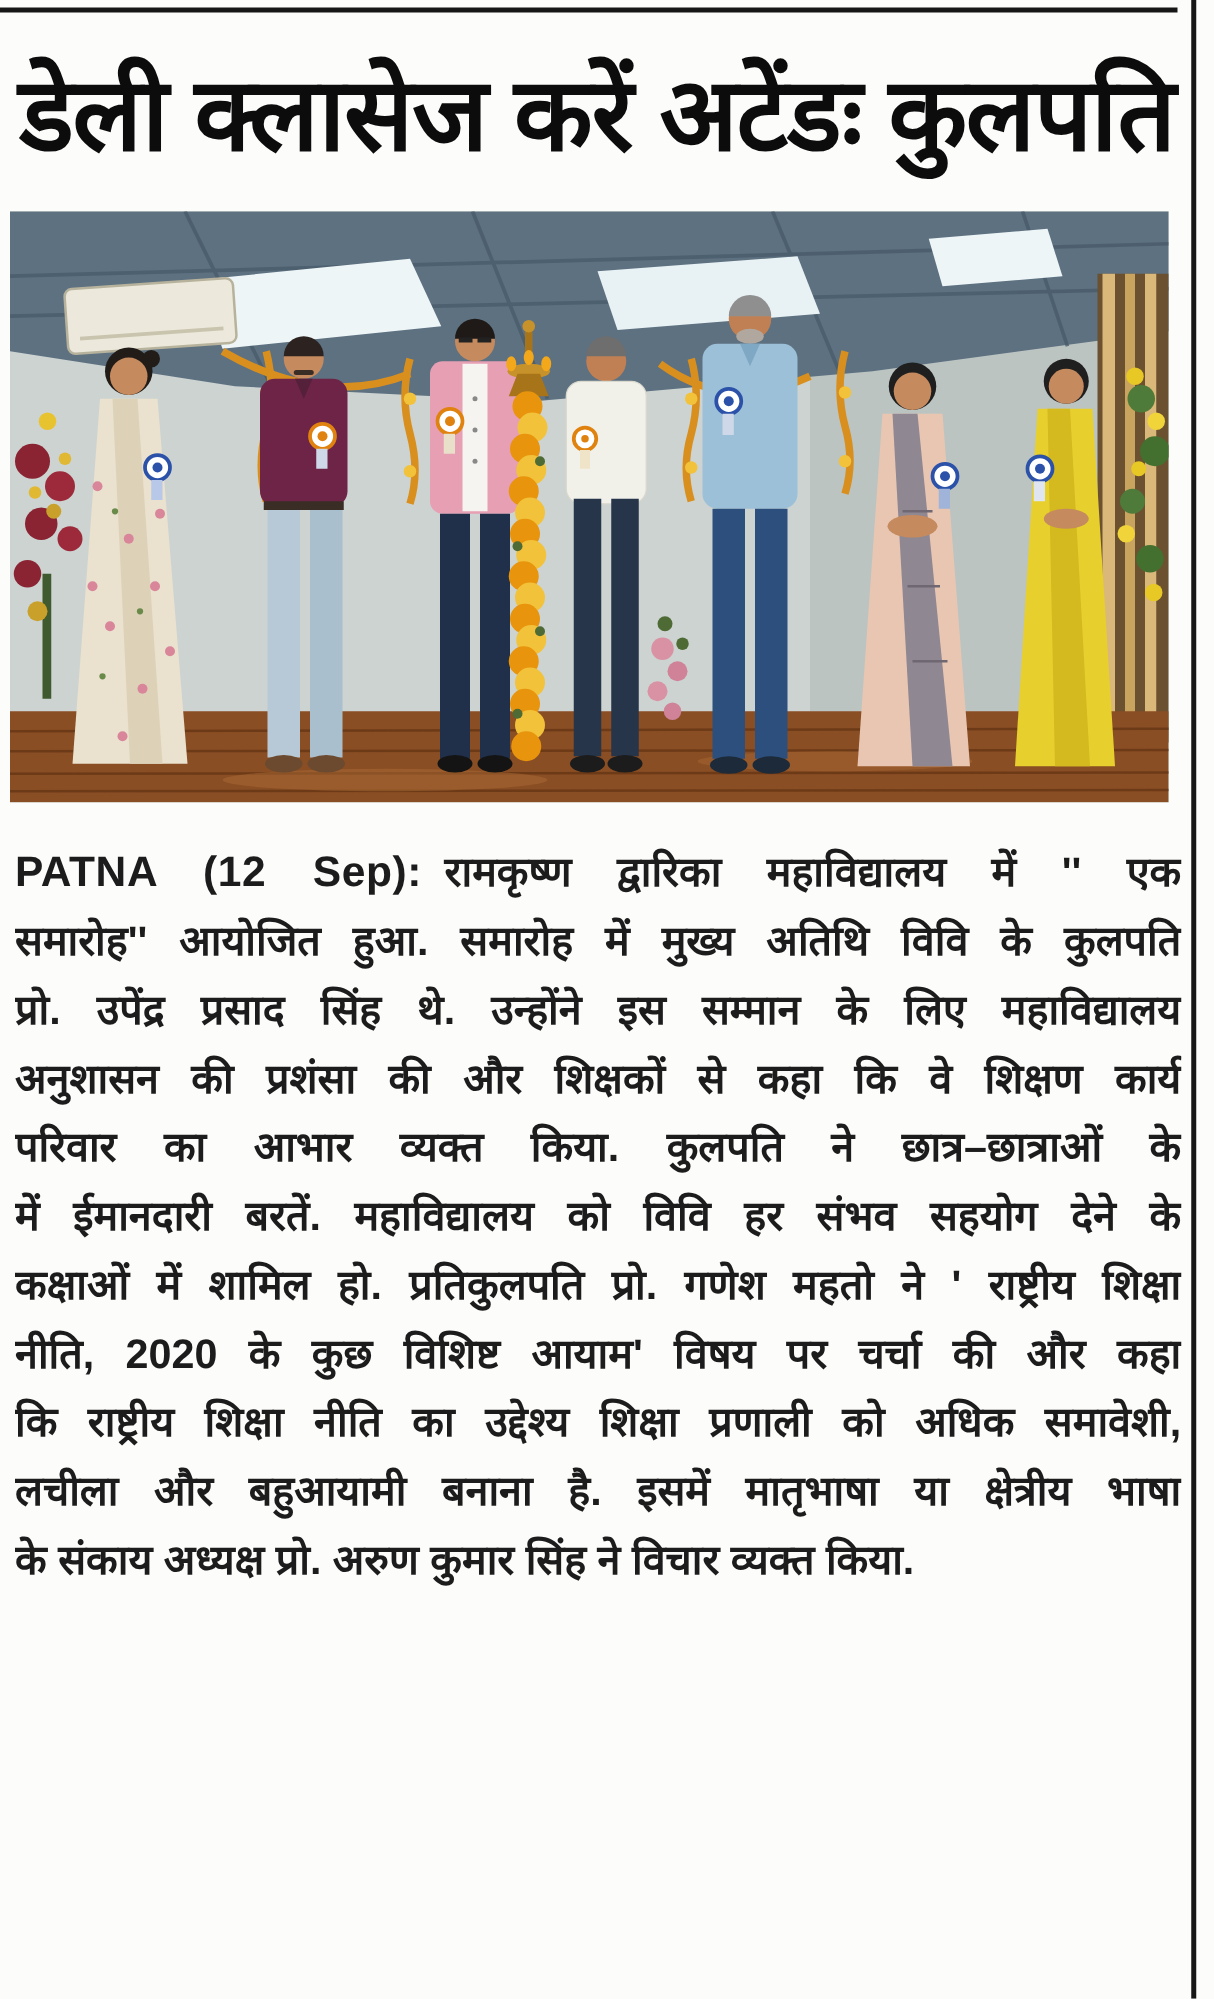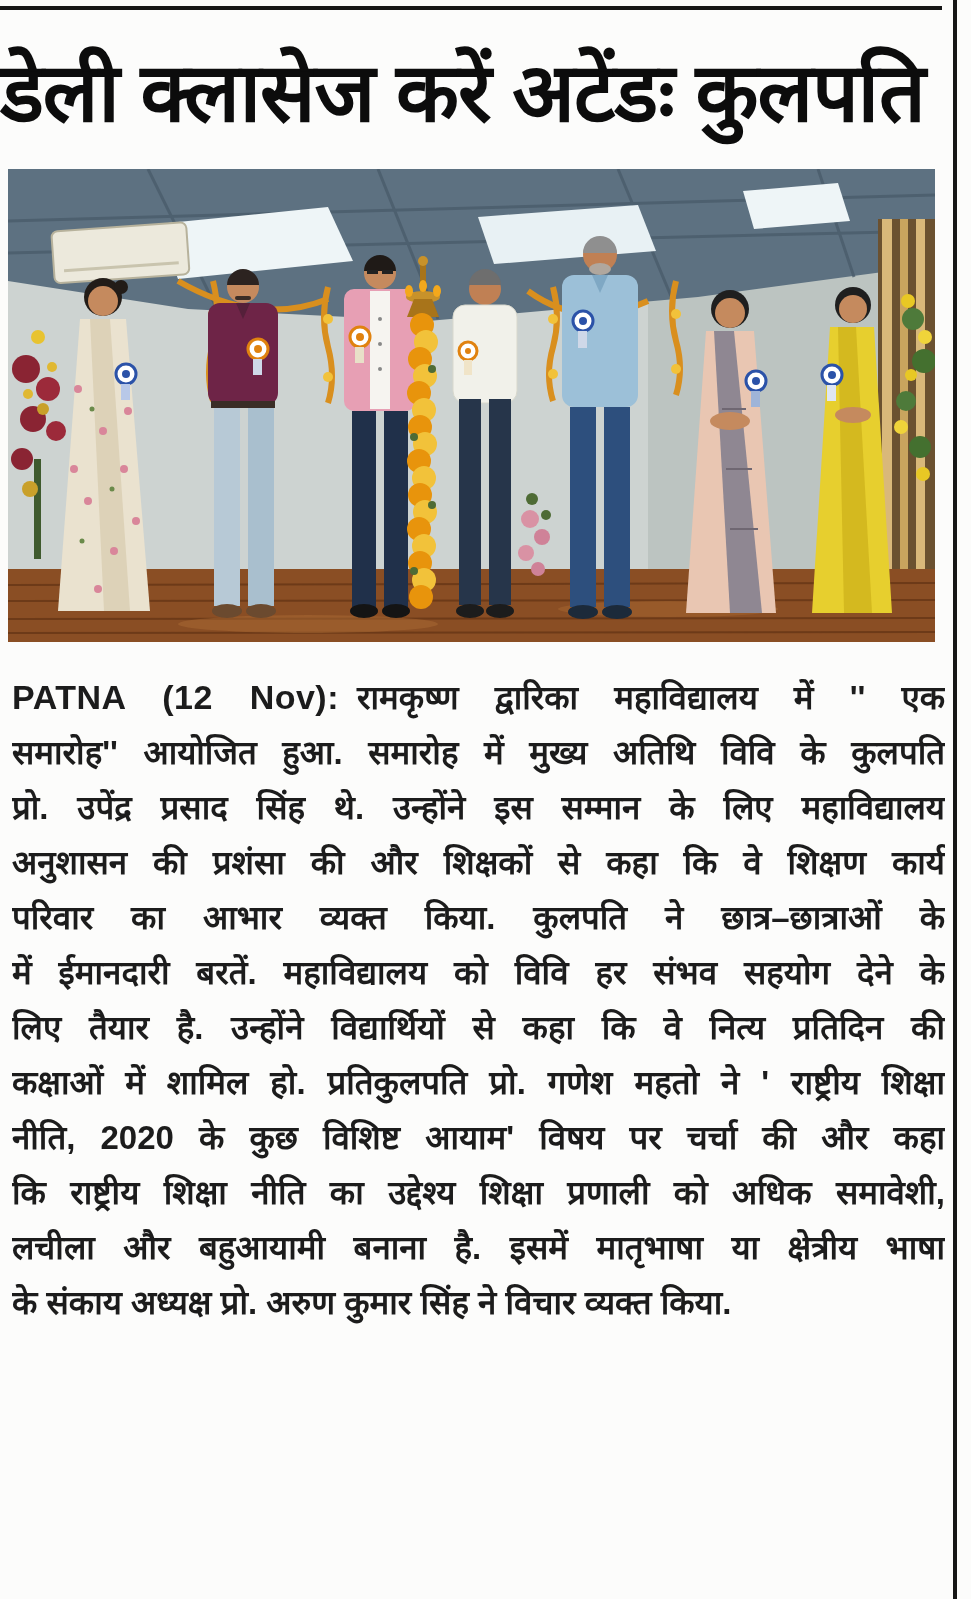--- a/index.html
+++ b/index.html
@@ -12,26 +12,26 @@
   }
   .top-rule{
     position:absolute;top:6px;left:0;
     width:942px;height:4px;background:#161616;
   }
   .v-rule{
     position:absolute;top:0;left:953px;
     width:4px;height:1599px;background:#161616;
   }
   .headline{
-    margin:34px 10px 0 0;
+    margin:34px 10px 0 10px;
     width:935px;
     font-size:82px;
     font-weight:800;
     color:#0c0c0c;
-    text-align:left;
+    text-align:center;
     line-height:1.45;
     letter-spacing:-1px;
     white-space:nowrap;
   }
   .photo{
     margin:16px 0 0 8px;
     width:927px;height:473px;
     overflow:hidden;
     background:#cdd3d1;
   }
@@ -308,26 +308,25 @@
       <circle cx="424" cy="200" r="4" fill="#4e6b35"></circle>
       <circle cx="406" cy="268" r="4" fill="#4e6b35"></circle>
       <circle cx="424" cy="336" r="4" fill="#4e6b35"></circle>
       <circle cx="406" cy="402" r="4" fill="#4e6b35"></circle>
     </g>
   </svg>
 </div>
 
 <div class="article">
   <div class="line">
-    <span class="dateline">PATNA (12 Nov):</span><span>रामकृष्ण द्वारिका महाविद्यालय में '' एक</span>
+    <span class="dateline">PATNA (12 Sep):</span><span>रामकृष्ण द्वारिका महाविद्यालय में '' एक</span>
   </div>
   <div class="line">समारोह'' आयोजित हुआ. समारोह में मुख्य अतिथि विवि के कुलपति</div>
   <div class="line">प्रो. उपेंद्र प्रसाद सिंह थे. उन्होंने इस सम्मान के लिए महाविद्यालय</div>
   <div class="line">अनुशासन की प्रशंसा की और शिक्षकों से कहा कि वे शिक्षण कार्य</div>
   <div class="line">परिवार का आभार व्यक्त किया. कुलपति ने छात्र–छात्राओं के</div>
   <div class="line">में ईमानदारी बरतें. महाविद्यालय को विवि हर संभव सहयोग देने के</div>
-  <div class="line">लिए तैयार है. उन्होंने विद्यार्थियों से कहा कि वे नित्य प्रतिदिन की</div>
   <div class="line">कक्षाओं में शामिल हो. प्रतिकुलपति प्रो. गणेश महतो ने ' राष्ट्रीय शिक्षा</div>
   <div class="line">नीति, 2020 के कुछ विशिष्ट आयाम' विषय पर चर्चा की और कहा</div>
   <div class="line">कि राष्ट्रीय शिक्षा नीति का उद्देश्य शिक्षा प्रणाली को अधिक समावेशी,</div>
   <div class="line">लचीला और बहुआयामी बनाना है. इसमें मातृभाषा या क्षेत्रीय भाषा</div>
   <div class="line last">के संकाय अध्यक्ष प्रो. अरुण कुमार सिंह ने विचार व्यक्त किया.</div>
 </div>
 
 </body></html>

